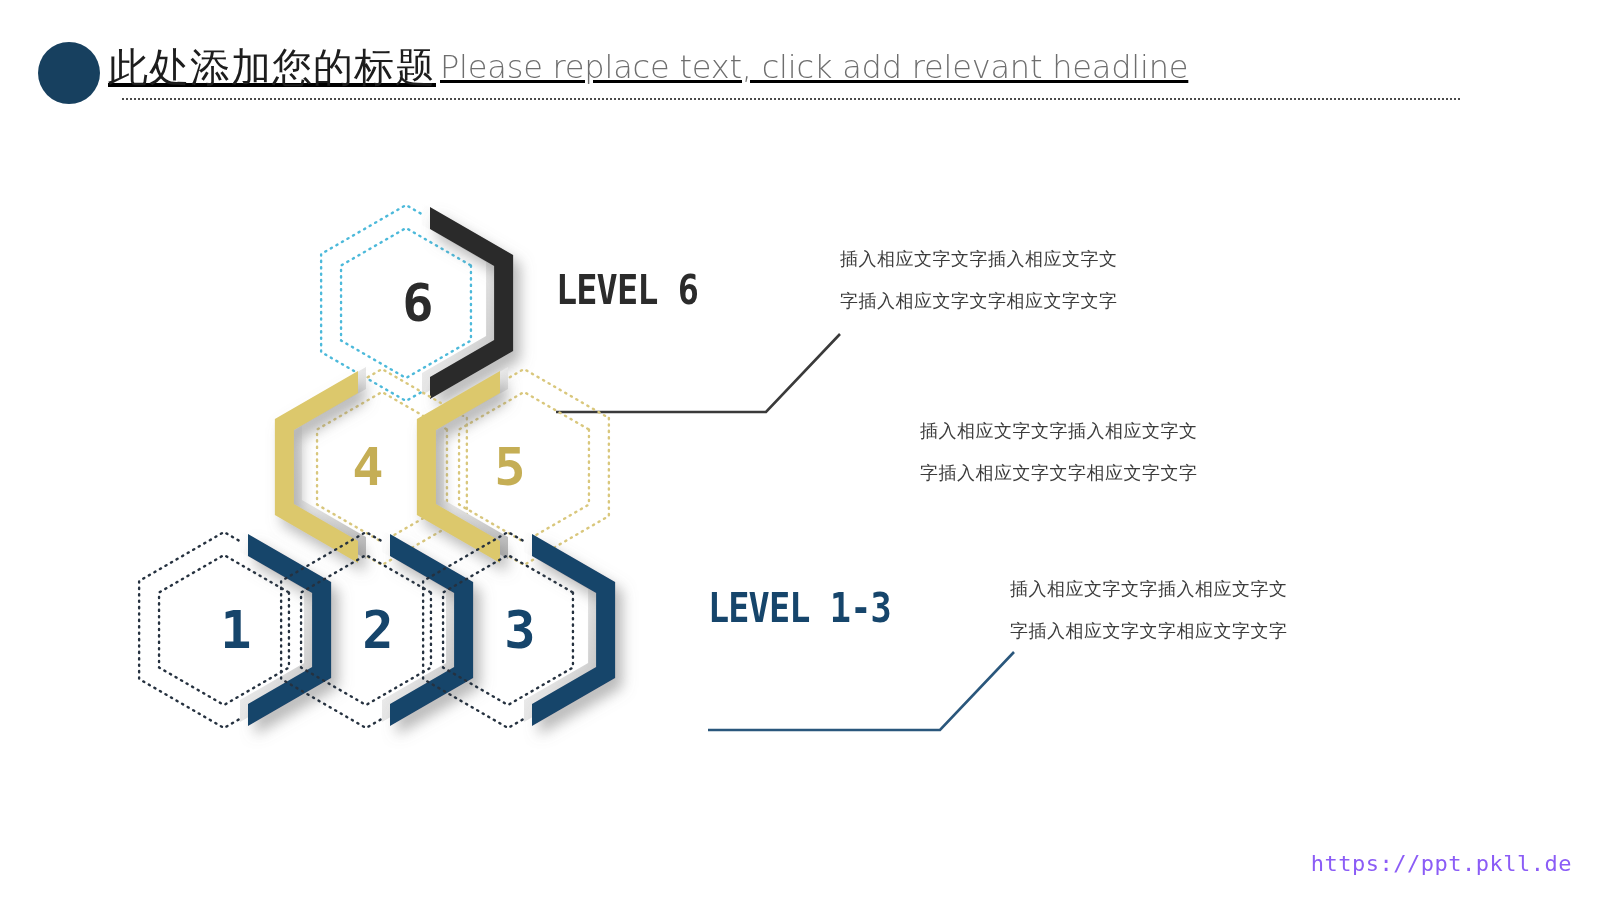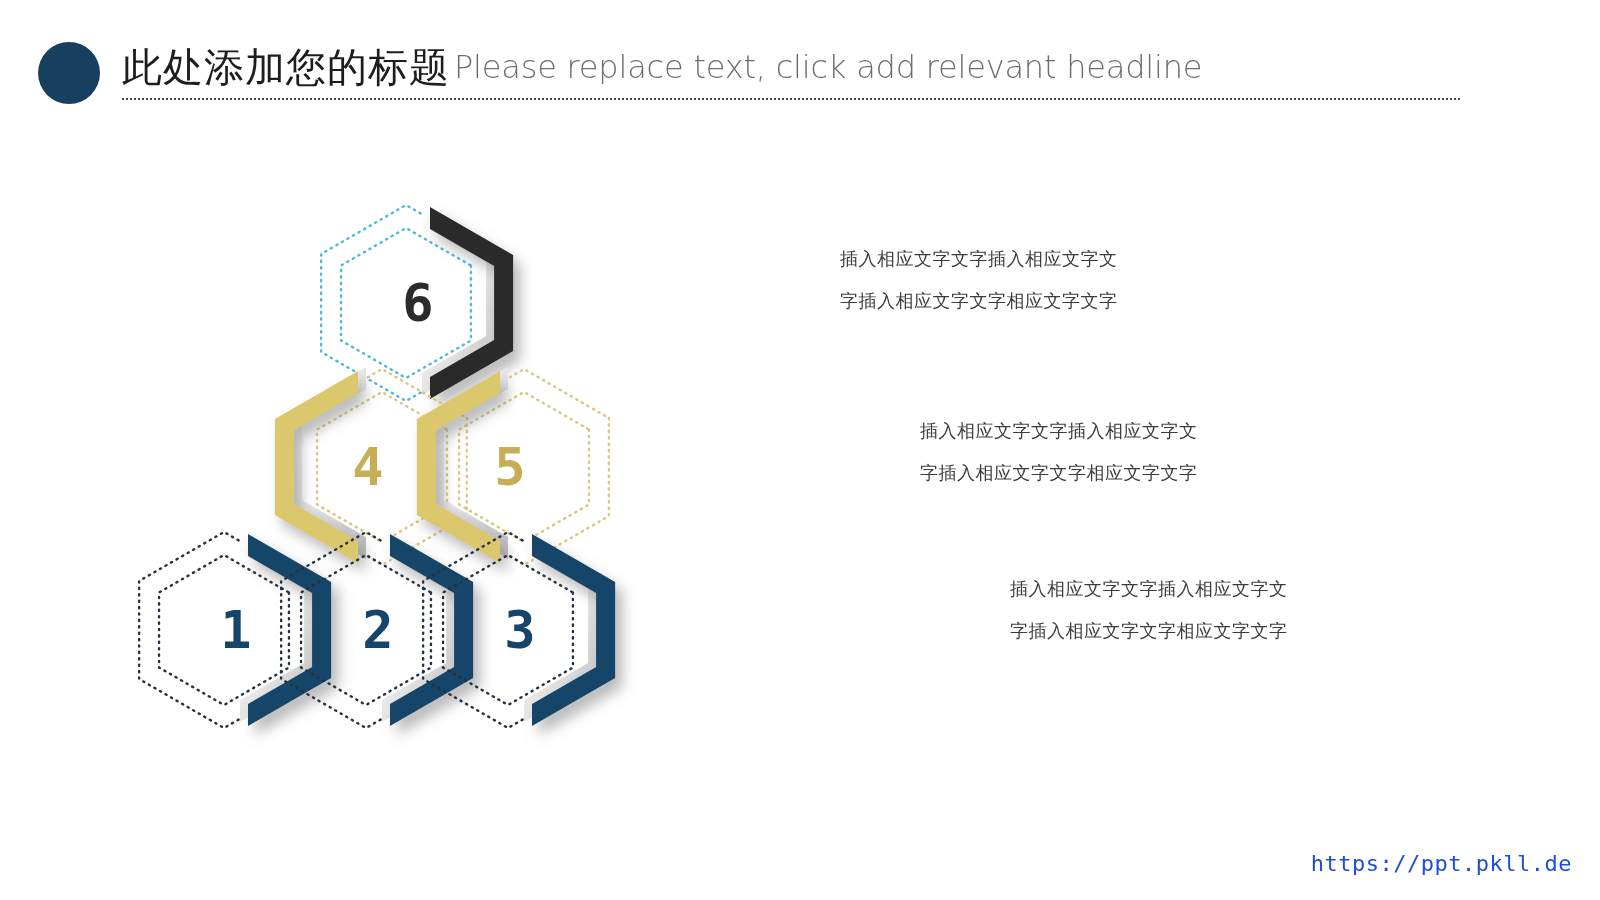--- a/index.html
+++ b/index.html
@@ -10,22 +10,22 @@
     font-family:"Liberation Sans","DejaVu Sans",sans-serif;
     overflow:hidden;position:relative;
   }
   
   #header{position:absolute;left:0;top:0;width:1600px;height:112px;}
   #header-bullet{
     position:absolute;left:38px;top:42px;width:62px;height:62px;
     border-radius:50%;background:#17405f;
   }
   #header-title-wrap{
-    position:absolute;left:122px;top:44px;
-    display:flex;align-items:flex-start;white-space:nowrap;
+    position:absolute;left:108px;top:44px;
+    display:flex;align-items:flex-start;white-space:nowrap;text-decoration:underline;
   }
   #header-title-cn{
     font-family:"DejaVu Sans",sans-serif;
     font-size:40px;font-weight:400;color:#1d1d1d;letter-spacing:1px;
     line-height:46px;
   }
   #header-title-en{
     font-family:"DejaVu Sans",sans-serif;
     font-size:32px;font-weight:300;color:#6e6e6e;
     line-height:46px;margin-left:4px;letter-spacing:-0.2px;
@@ -58,21 +58,21 @@
   .bodytext{
     position:absolute;
     font-family:"DejaVu Sans",sans-serif;
     font-size:18px;line-height:42px;color:#3b3b3b;
     white-space:nowrap;letter-spacing:0.5px;
   }
   
   #footer-url{
     position:absolute;right:28px;bottom:24px;
     font-family:"DejaVu Sans Mono","Liberation Mono",monospace;
-    font-size:22px;color:#1d4ed8;letter-spacing:0.5px;
+    font-size:22px;color:#8b5cf6;letter-spacing:0.5px;
   }
 </style>
 </head>
 <body>
 
 <div id="header">
   <div id="header-bullet"></div>
   <div id="header-title-wrap">
     <span id="header-title-cn">此处添加您的标题</span>
     <span id="header-title-en">Please replace text, click add relevant headline</span>
@@ -93,20 +93,26 @@
             <stop offset="1" stop-color="#b9b9b9"></stop>
           </linearGradient>
         </defs>
         <polygon points="160.87,56.00 160.87,154.00 76.00,203.00 -8.87,154.00 -8.87,56.00 76.00,7.00" fill="none" stroke="#4cb9da" stroke-width="2.4" stroke-dasharray="1.2 5.2" stroke-linecap="round"></polygon>
         <polygon points="140.95,67.50 140.95,142.50 76.00,180.00 11.05,142.50 11.05,67.50 76.00,30.00" fill="none" stroke="#4cb9da" stroke-width="2.4" stroke-dasharray="1.2 5.2" stroke-linecap="round"></polygon>
         <path d="M 92.00 5.00 L 175.14 53.00 L 175.14 149.00 L 92.00 197.00 L 92.00 175.00 L 156.09 138.00 L 156.09 64.00 L 92.00 27.00 Z" fill="url(#bev0_0)"></path>
         <path d="M 100.00 9.00 L 183.14 57.00 L 183.14 153.00 L 100.00 201.00 L 100.00 179.00 L 164.09 142.00 L 164.09 68.00 L 100.00 31.00 Z" fill="#2b2b2b" filter="url(#sh0_0)"></path>
       </svg>
       <div class="hexnum" style="color: rgb(43, 43, 43); transform: translateX(-12px);">6</div>
     </div>
+    <div class="levelblock" style="left: 556px; top: 268px;">
+      <div class="levellabel" style="color: rgb(43, 43, 43);">LEVEL 6</div>
+      <svg class="connsvg" width="298" height="90" viewBox="0 0 298 90" style="left: 0px; top: 60px;">
+        <path d="M 0 84 L 210 84 L 284 6" fill="none" stroke="#3a3a3a" stroke-width="2.6" stroke-linejoin="miter" stroke-linecap="butt"></path>
+      </svg>
+    </div>
     <div class="bodytext" style="left: 840px; top: 238px; color: rgb(59, 59, 59);">
       <div>插入相应文字文字插入相应文字文</div>
       <div>字插入相应文字文字相应文字文字</div>
     </div>
     <div class="hexgroup" style="left: 258px; top: 362px;">
       <svg class="hexsvg" viewBox="0 0 200 210" width="200" height="210">
         <defs>
           <filter id="sh1_0" x="-60%" y="-60%" width="240%" height="240%">
             <feDropShadow dx="7" dy="9" stdDeviation="7" flood-color="#7b7b7b" flood-opacity="0.55"></feDropShadow>
           </filter>
@@ -196,19 +202,25 @@
             <stop offset="1" stop-color="#b9b9b9"></stop>
           </linearGradient>
         </defs>
         <polygon points="160.87,56.00 160.87,154.00 76.00,203.00 -8.87,154.00 -8.87,56.00 76.00,7.00" fill="none" stroke="#25313f" stroke-width="2.4" stroke-dasharray="1.2 5.2" stroke-linecap="round"></polygon>
         <polygon points="140.95,67.50 140.95,142.50 76.00,180.00 11.05,142.50 11.05,67.50 76.00,30.00" fill="none" stroke="#25313f" stroke-width="2.4" stroke-dasharray="1.2 5.2" stroke-linecap="round"></polygon>
         <path d="M 92.00 5.00 L 175.14 53.00 L 175.14 149.00 L 92.00 197.00 L 92.00 175.00 L 156.09 138.00 L 156.09 64.00 L 92.00 27.00 Z" fill="url(#bev2_2)"></path>
         <path d="M 100.00 9.00 L 183.14 57.00 L 183.14 153.00 L 100.00 201.00 L 100.00 179.00 L 164.09 142.00 L 164.09 68.00 L 100.00 31.00 Z" fill="#16456b" filter="url(#sh2_2)"></path>
       </svg>
       <div class="hexnum" style="color: rgb(22, 69, 107); transform: translateX(-12px);">3</div>
     </div>
+    <div class="levelblock" style="left: 708px; top: 586px;">
+      <div class="levellabel" style="color: rgb(22, 69, 107);">LEVEL 1-3</div>
+      <svg class="connsvg" width="320" height="90" viewBox="0 0 320 90" style="left: 0px; top: 60px;">
+        <path d="M 0 84 L 232 84 L 306 6" fill="none" stroke="#2a577c" stroke-width="2.6" stroke-linejoin="miter" stroke-linecap="butt"></path>
+      </svg>
+    </div>
     <div class="bodytext" style="left: 1010px; top: 568px; color: rgb(59, 59, 59);">
       <div>插入相应文字文字插入相应文字文</div>
       <div>字插入相应文字文字相应文字文字</div>
     </div>
   </div>
 
 <div id="footer-url">https://ppt.pkll.de</div>
 
 </body></html>

